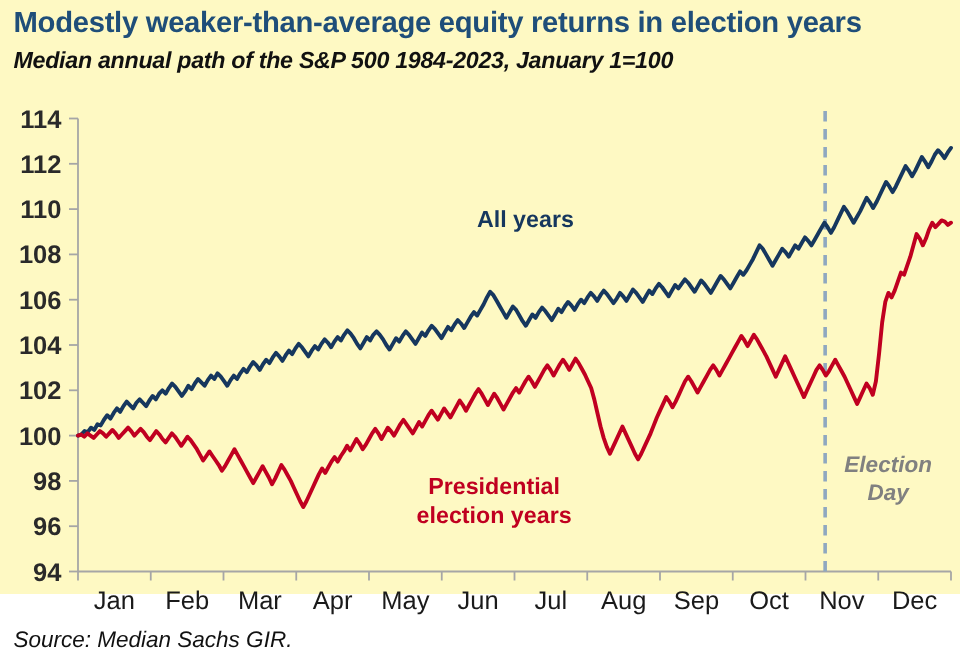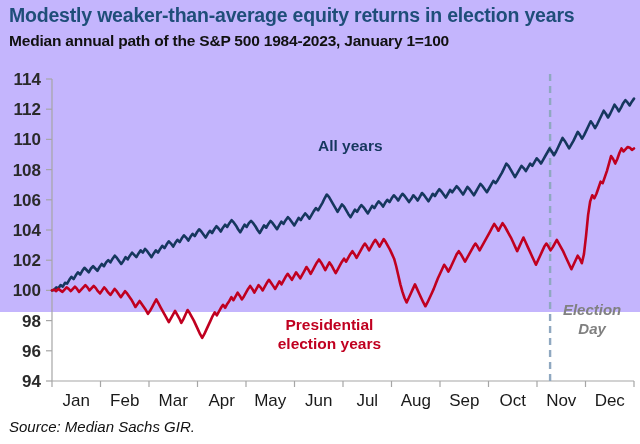--- a/index.html
+++ b/index.html
@@ -10,42 +10,43 @@
   body {
     width: 640px;
     height: 444px;
     font-family: "Liberation Sans", sans-serif;
     color: #000000;
     overflow: hidden;
   }
   #figure {
     position: relative;
     width: 640px;
-    height: 312px;
-    background: #c4b5fd;
+    height: 396px;
+    background: #fef9c3;
   }
   .title {
     position: absolute;
     left: 9px;
     top: 4px;
     font-size: 19.5px;
     font-weight: 600;
     color: #1F4E79;
     letter-spacing: -0.2px;
     white-space: nowrap;
   }
   .subtitle {
     position: absolute;
     left: 9px;
     top: 32px;
     font-size: 15.5px;
     font-weight: 600;
     color: #111111;
     letter-spacing: -0.2px;
     white-space: nowrap;
+    font-style: italic;
   }
   .source {
     position: absolute;
     left: 9px;
     top: 418px;
     font-size: 15px;
     font-style: italic;
     font-weight: 500;
     color: #111111;
     white-space: nowrap;

